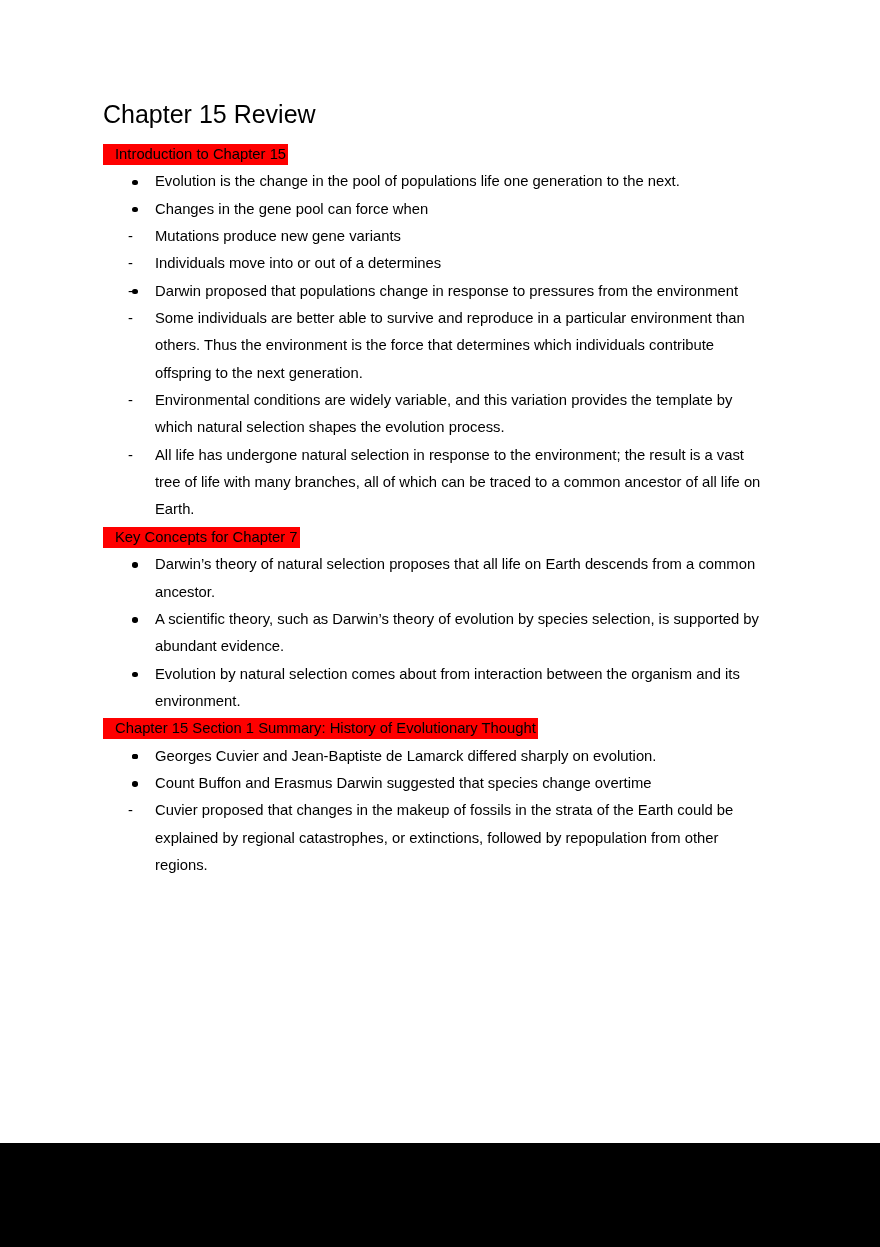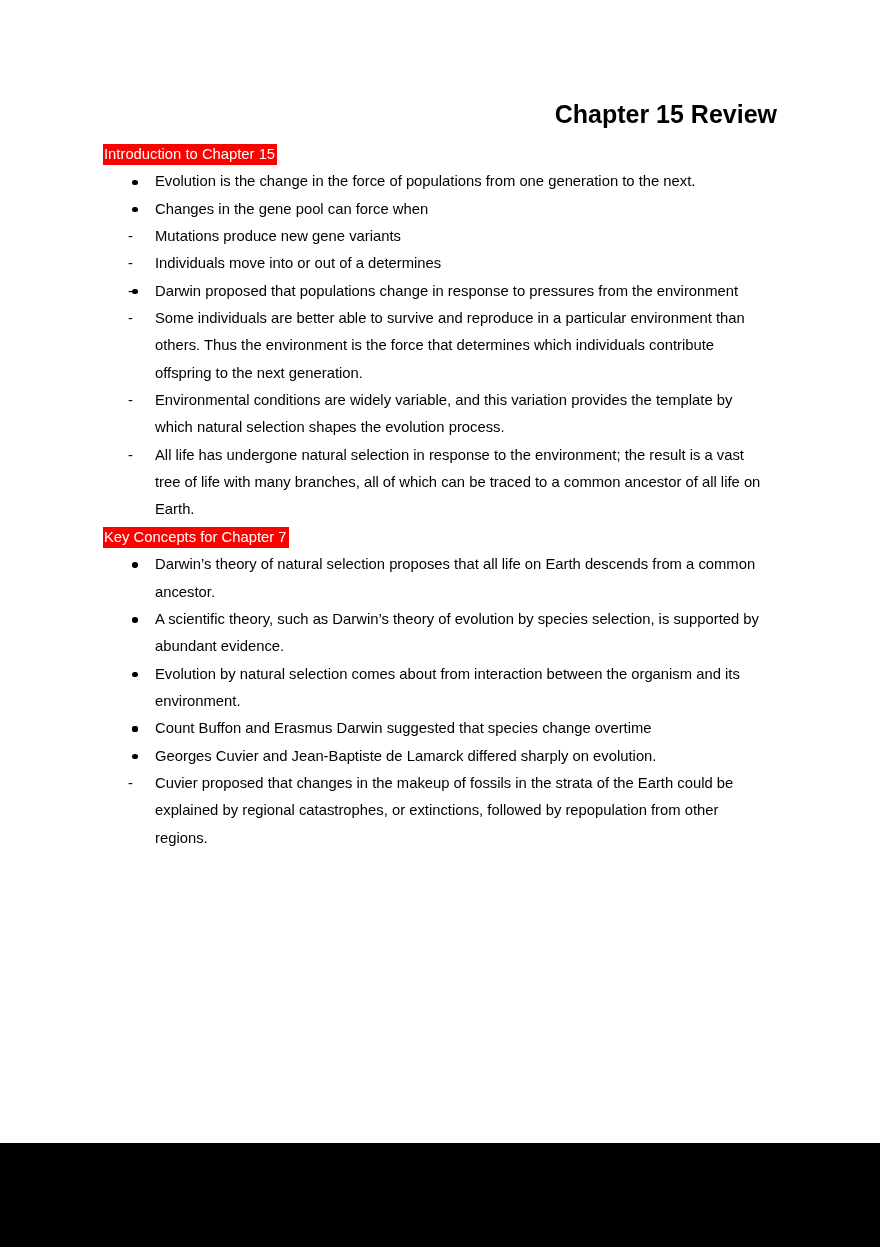--- a/index.html
+++ b/index.html
@@ -15,34 +15,34 @@
     height: 1247px;
     background: #ffffff;
     overflow: hidden;
   }
   .doc {
     padding: 97px 103px 0 103px;
   }
   .doc-title {
     font-size: 25px;
     line-height: 34px;
-    text-align: right;
-    font-weight: 700;
+    text-align: left;
+    font-weight: 400;
     margin-bottom: 10px;
     color: #000000;
   }
   .section-heading-line {
     line-height: 27.35px;
     font-size: 14.8px;
   }
   .section-heading {
     display: inline;
     background: var(--highlight, #fe0000);
-    color: #ffffff;
-    padding: 2px 2px 3px 1px;
+    color: #000000;
+    padding: 2px 2px 3px 12px;
   }
   ul.doc-list {
     list-style: none;
   }
   ul.doc-list li {
     position: relative;
     padding-left: 52px;
     padding-right: 4px;
     font-size: 14.8px;
     line-height: 27.35px;
@@ -75,38 +75,39 @@
 </style>
 </head>
 <body>
 
 <div class="page">
   <div class="doc">
     <div class="doc-title">Chapter 15 Review</div>
     <div id="doc-sections">
         <div class="section-heading-line"><span class="section-heading">Introduction to Chapter 15</span></div>
         <ul class="doc-list">
-          <li><span class="marker-bullet"></span><span>Evolution is the change in the force of populations from one generation to the next.</span></li>
+          <li><span class="marker-bullet"></span><span>Evolution is the change in the pool of populations life one generation to the next.</span></li>
           <li><span class="marker-bullet"></span><span>Changes in the gene pool can force when</span></li>
           <li><span class="marker-dash">-</span><span>Mutations produce new gene variants</span></li>
           <li><span class="marker-dash">-</span><span>Individuals move into or out of a determines</span></li>
           <li><span class="marker-dash">-</span></li>
           <li><span class="marker-bullet"></span><span>Darwin proposed that populations change in response to pressures from the environment</span></li>
           <li><span class="marker-dash">-</span><span>Some individuals are better able to survive and reproduce in a particular environment than others. Thus the environment is the force that determines which individuals contribute offspring to the next generation.</span></li>
           <li><span class="marker-dash">-</span><span>Environmental conditions are widely variable, and this variation provides the template by which natural selection shapes the evolution process.</span></li>
           <li><span class="marker-dash">-</span><span>All life has undergone natural selection in response to the environment; the result is a vast tree of life with many branches, all of which can be traced to a common ancestor of all life on Earth.</span></li>
         </ul>
         <div class="section-heading-line"><span class="section-heading">Key Concepts for Chapter 7</span></div>
         <ul class="doc-list">
           <li><span class="marker-bullet"></span><span>Darwin’s theory of natural selection proposes that all life on Earth descends from a common ancestor.</span></li>
           <li><span class="marker-bullet"></span><span>A scientific theory, such as Darwin’s theory of evolution by species selection, is supported by abundant evidence.</span></li>
           <li><span class="marker-bullet"></span><span>Evolution by natural selection comes about from interaction between the organism and its environment.</span></li>
         </ul>
+        <div class="section-heading-line"><span class="section-heading">Chapter 15 Section 1 Summary: History of Evolutionary Thought</span></div>
         <ul class="doc-list">
           <li><span class="marker-bullet"></span></li>
+          <li><span class="marker-bullet"></span><span>Georges Cuvier and Jean-Baptiste de Lamarck differed sharply on evolution.</span></li>
           <li><span class="marker-bullet"></span><span>Count Buffon and Erasmus Darwin suggested that species change overtime</span></li>
-          <li><span class="marker-bullet"></span><span>Georges Cuvier and Jean-Baptiste de Lamarck differed sharply on evolution.</span></li>
           <li><span class="marker-dash">-</span><span>Cuvier proposed that changes in the makeup of fossils in the strata of the Earth could be explained by regional catastrophes, or extinctions, followed by repopulation from other regions.</span></li>
         </ul>
       </div>
   </div>
   <div class="footer-bar"></div>
 </div>
 
 </body></html>

